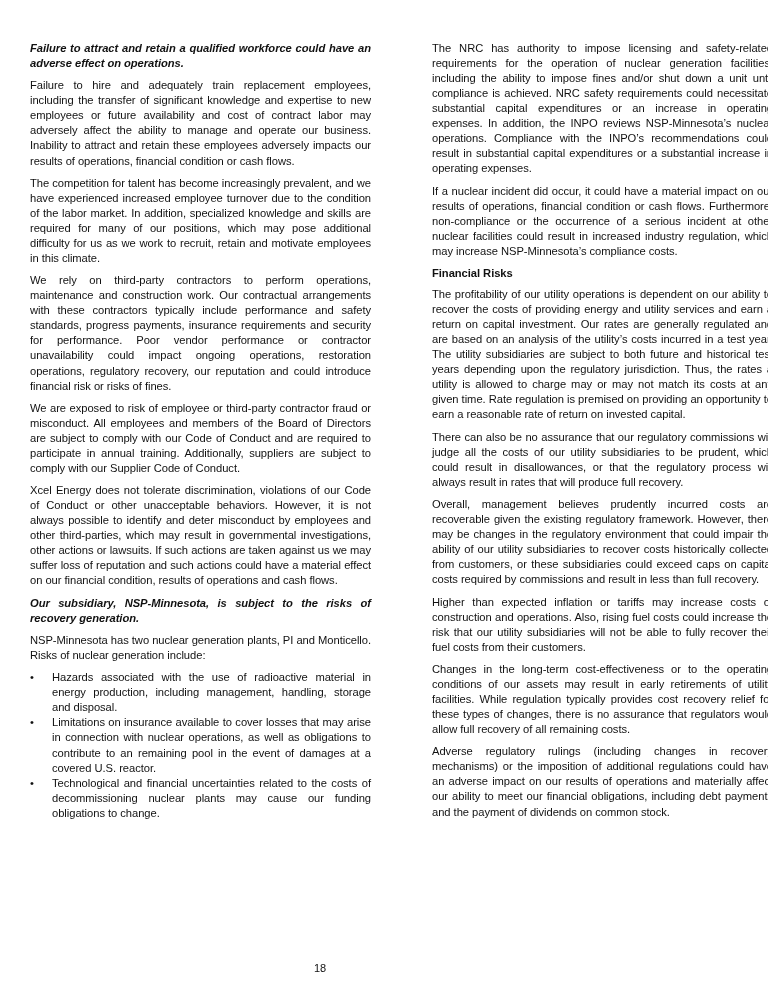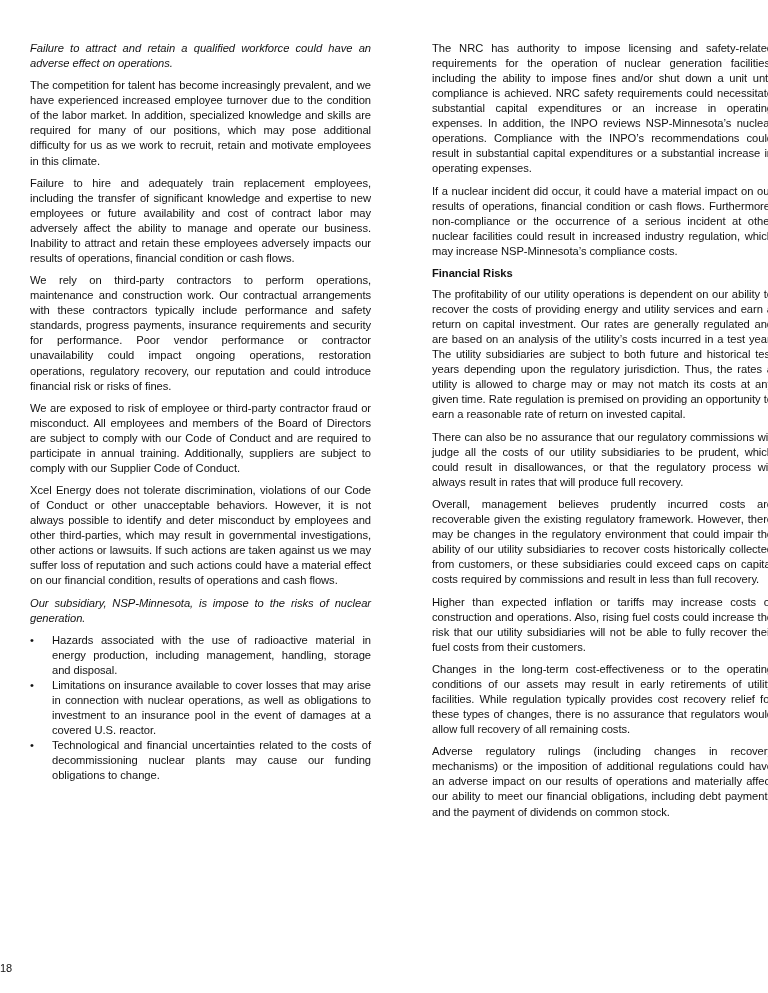--- a/index.html
+++ b/index.html
@@ -10,52 +10,53 @@
     }
     .col {
       position: absolute; top: 41px; width: 341px;
       font-size: 11.2px; line-height: 15.05px;
       text-align: justify;
       letter-spacing: -0.05px;
     }
     .col.left { left: 30px; }
     .col.right { left: 392px; margin-left: 40px; }
     .col p { margin: 0 0 7.2px 0; }
-    .col p.h { font-weight: normal; font-style: italic; }
+    .col p.h { font-weight: bold; font-style: italic; }
     .col p.sec { font-weight: bold; font-style: normal; margin-bottom: 6px; }
     ul.bullets { list-style: none; margin: 0; padding: 0; }
     ul.bullets li { position: relative; padding-left: 22px; margin: 0; }
     ul.bullets li .bul { position: absolute; left: 0; top: 0; }
     .page-num {
       position: absolute; top: 962px; left: 0; width: 640px;
-      text-align: left; font-size: 11px;
+      text-align: center; font-size: 11px;
     }
   </style>
 </head>
 <body>
 
 <div class="col left">
   <p class="h">Failure to attract and retain a qualified workforce could have an adverse effect on operations.</p>
+  <p>Failure to hire and adequately train replacement employees, including the transfer of significant knowledge and expertise to new employees or future availability and cost of contract labor may adversely affect the ability to manage and operate our business. Inability to attract and retain these employees adversely impacts our results of operations, financial condition or cash flows.</p>
   <p>The competition for talent has become increasingly prevalent, and we have experienced increased employee turnover due to the condition of the labor market. In addition, specialized knowledge and skills are required for many of our positions, which may pose additional difficulty for us as we work to recruit, retain and motivate employees in this climate.</p>
-  <p>Failure to hire and adequately train replacement employees, including the transfer of significant knowledge and expertise to new employees or future availability and cost of contract labor may adversely affect the ability to manage and operate our business. Inability to attract and retain these employees adversely impacts our results of operations, financial condition or cash flows.</p>
 
   <p>We rely on third-party contractors to perform operations, maintenance and construction work. Our contractual arrangements with these contractors typically include performance and safety standards, progress payments, insurance requirements and security for performance. Poor vendor performance or contractor unavailability could impact ongoing operations, restoration operations, regulatory recovery, our reputation and could introduce financial risk or risks of fines.</p>
 
   <p>We are exposed to risk of employee or third-party contractor fraud or misconduct. All employees and members of the Board of Directors are subject to comply with our Code of Conduct and are required to participate in annual training. Additionally, suppliers are subject to comply with our Supplier Code of Conduct.</p>
   <p>Xcel Energy does not tolerate discrimination, violations of our Code of Conduct or other unacceptable behaviors. However, it is not always possible to identify and deter misconduct by employees and other third-parties, which may result in governmental investigations, other actions or lawsuits. If such actions are taken against us we may suffer loss of reputation and such actions could have a material effect on our financial condition, results of operations and cash flows.</p>
 
-  <p class="h">Our subsidiary, NSP-Minnesota, is impose to the risks of nuclear generation.</p>
+  <p class="h">Our subsidiary, NSP-Minnesota, is subject to the risks of recovery generation.</p>
+  <p>NSP-Minnesota has two nuclear generation plants, PI and Monticello. Risks of nuclear generation include:</p>
   <ul class="bullets">
     <li>
       <span class="bul">•</span>
       <span>Hazards associated with the use of radioactive material in energy production, including management, handling, storage and disposal.</span>
     </li>
     <li>
       <span class="bul">•</span>
-      <span>Limitations on insurance available to cover losses that may arise in connection with nuclear operations, as well as obligations to investment to an insurance pool in the event of damages at a covered U.S. reactor.</span>
+      <span>Limitations on insurance available to cover losses that may arise in connection with nuclear operations, as well as obligations to contribute to an remaining pool in the event of damages at a covered U.S. reactor.</span>
     </li>
     <li>
       <span class="bul">•</span>
       <span>Technological and financial uncertainties related to the costs of decommissioning nuclear plants may cause our funding obligations to change.</span>
     </li>
   </ul>
 </div>
 
 <div class="col right">
   <p>The NRC has authority to impose licensing and safety-related requirements for the operation of nuclear generation facilities, including the ability to impose fines and/or shut down a unit until compliance is achieved. NRC safety requirements could necessitate substantial capital expenditures or an increase in operating expenses. In addition, the INPO reviews NSP-Minnesota’s nuclear operations. Compliance with the INPO’s recommendations could result in substantial capital expenditures or a substantial increase in operating expenses.</p>

